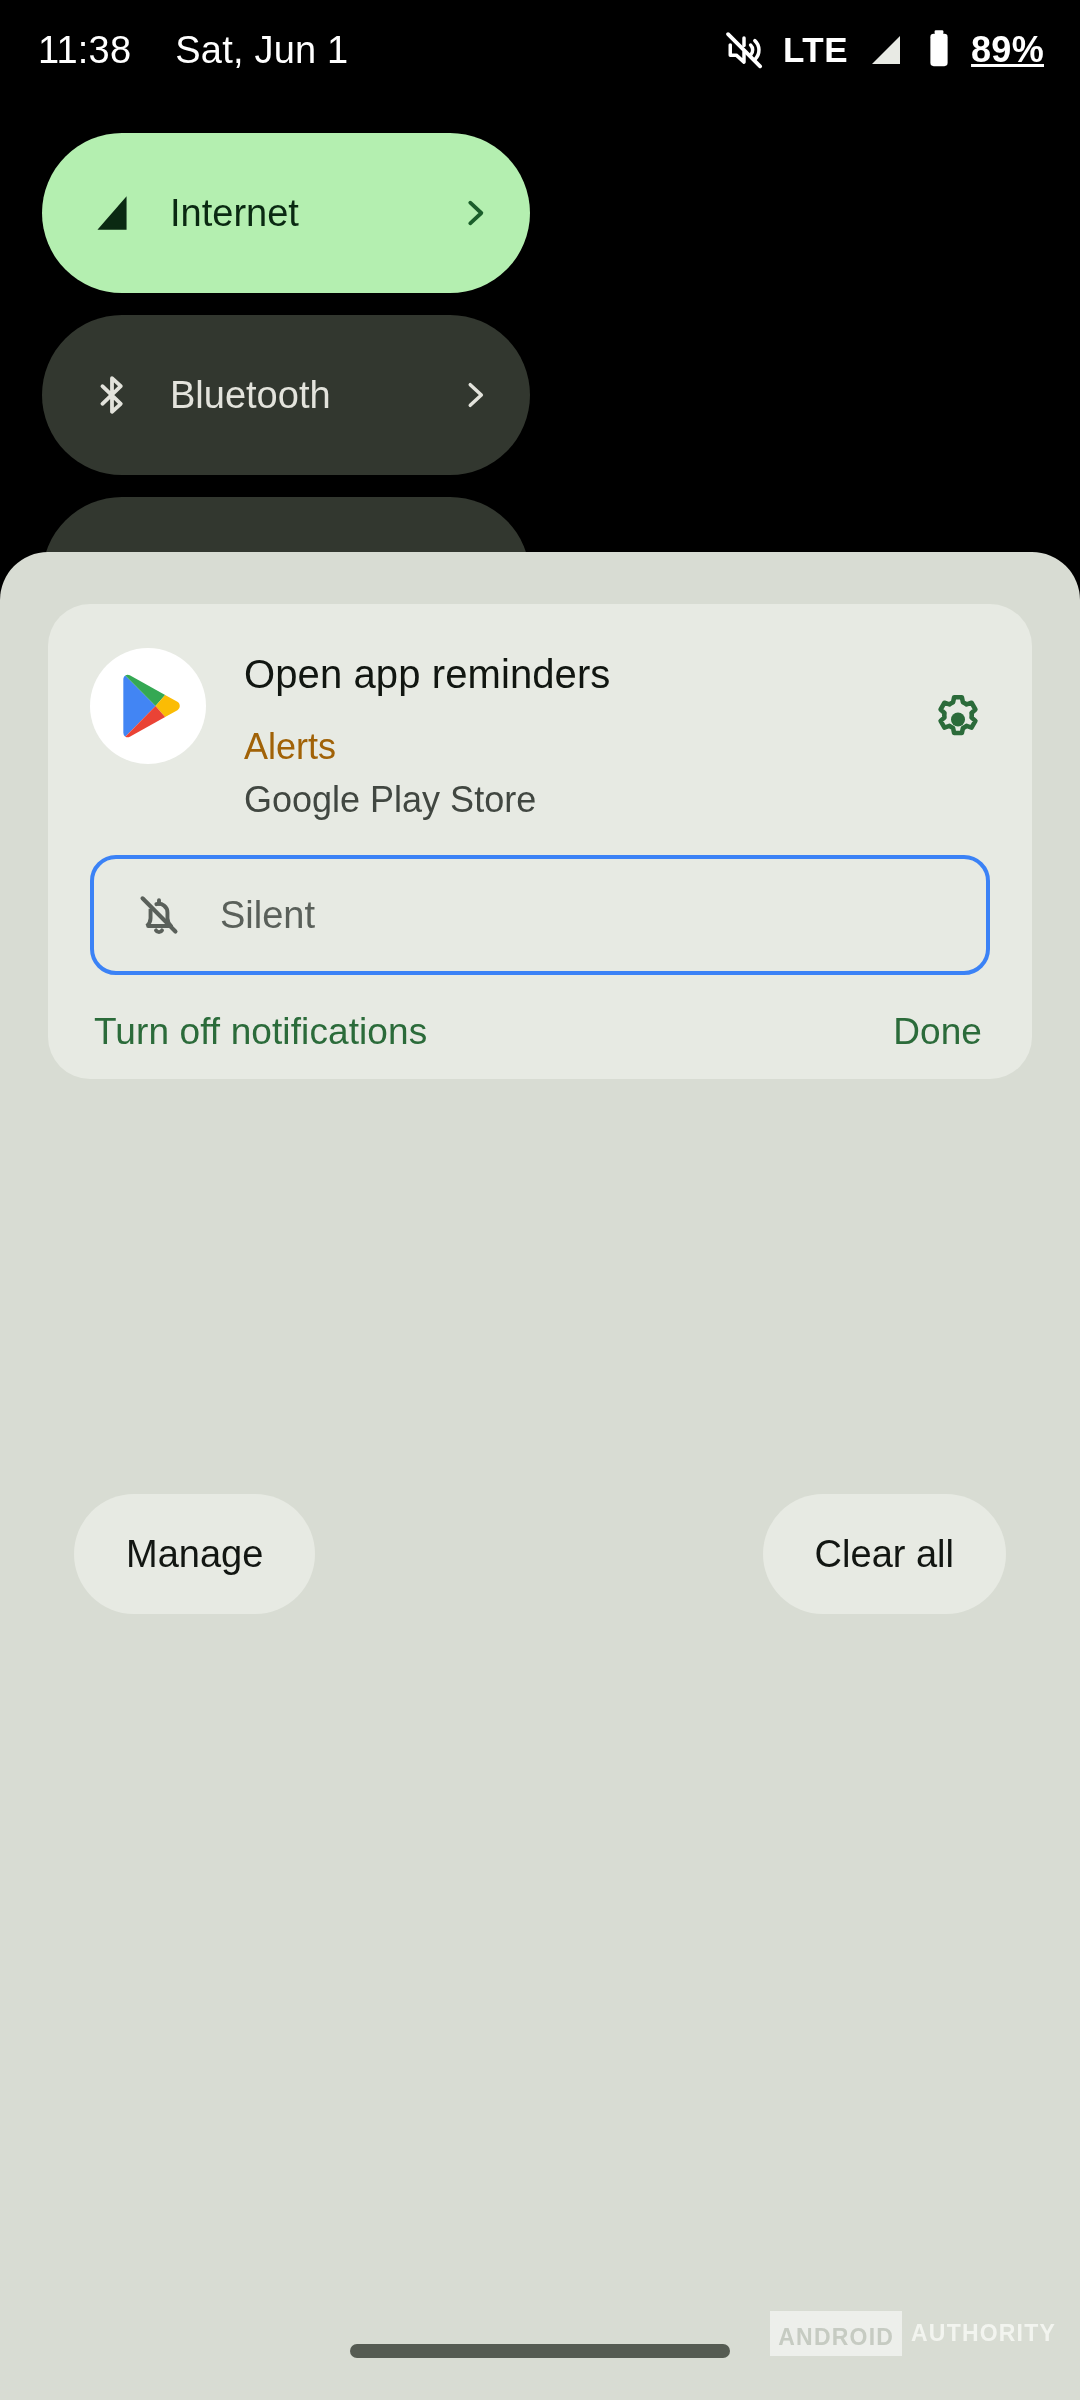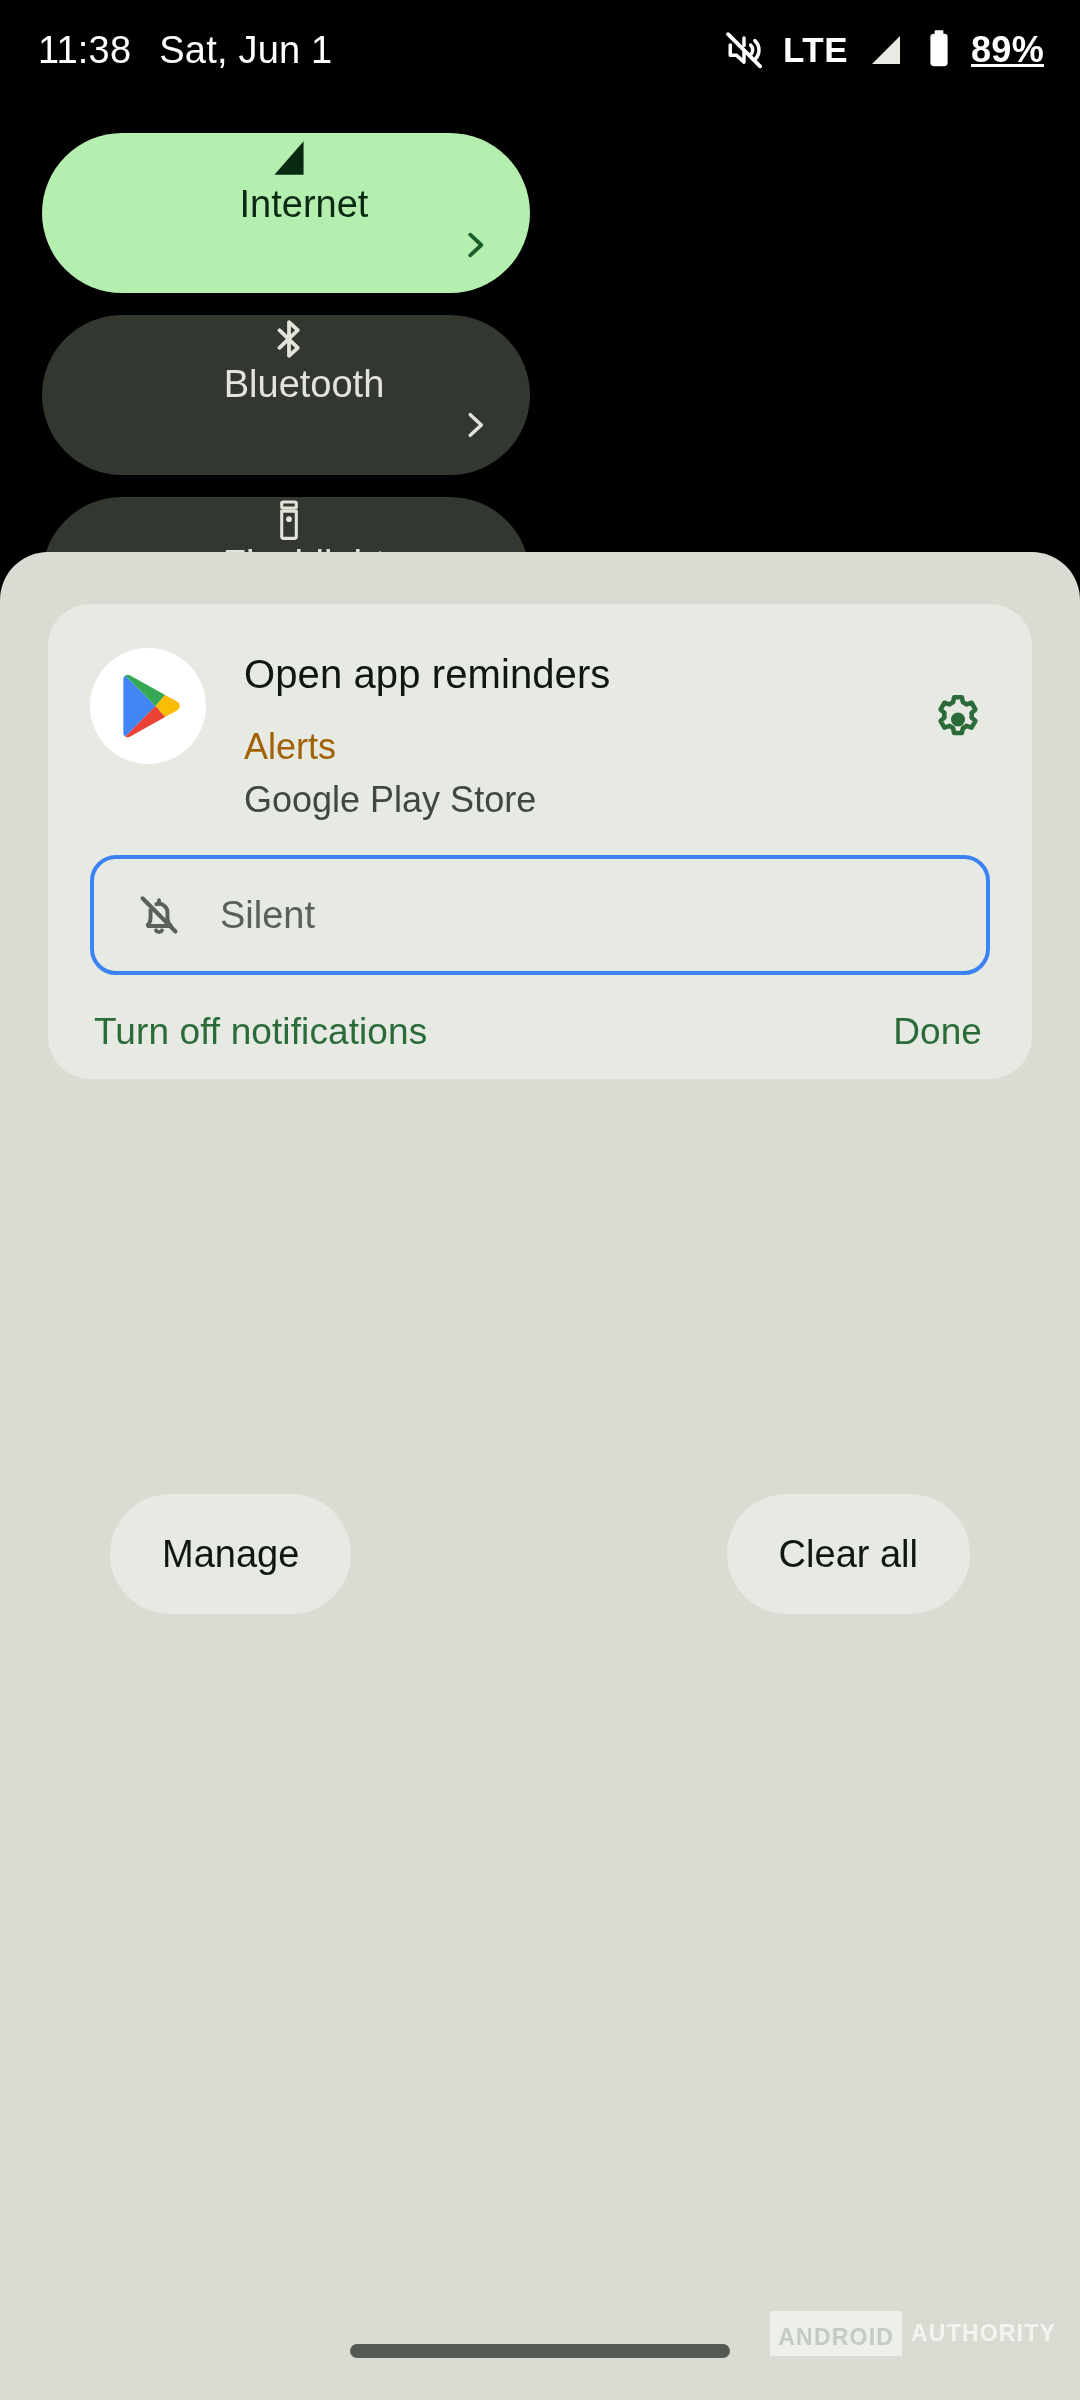--- a/index.html
+++ b/index.html
@@ -17,21 +17,21 @@
   }
 
   
   .statusbar {
     position:absolute; top:0; left:0;
     width:1080px; height:100px;
     display:flex; align-items:center;
     padding:0 36px 0 38px;
     color:#fff;
   }
-  .sb-left { display:flex; align-items:center; gap:28px; }
+  .sb-left { display:flex; align-items:center; gap:44px; }
   .sb-time { font-size:38px; letter-spacing:0.2px; }
   .sb-date { font-size:38px; letter-spacing:0.2px; }
   .sb-right {
     margin-left:auto;
     display:flex; align-items:center; gap:17px;
   }
   .sb-lte { font-size:35px; font-weight:bold; letter-spacing:0.5px; }
   .sb-batt-pct { font-size:36px; font-weight:bold; letter-spacing:0.3px;text-decoration:underline; }
   .icon-svg { display:block; }
 
@@ -42,21 +42,20 @@
     padding:0 42px;
     display:flex; flex-wrap:wrap;
     gap:22px 24px;
   }
   .tile {
     width:488px; height:160px;
     border-radius:80px;
     display:flex; align-items:center;
     padding:0 36px 0 42px;
     background:#32372F;
-    flex-direction:column;
   }
   .tile.active { background:#B4EFB0; }
   .tile-icon { width:56px; display:flex; align-items:center; justify-content:center; flex:0 0 auto; }
   .tile-label {
     font-size:38px; color:#E3E3DC;
     margin-left:30px;
     white-space:nowrap;
   }
   .tile.active .tile-label { color:#0A2912; }
   .tile-chevron { margin-left:auto; display:flex; align-items:center; }
@@ -136,21 +135,21 @@
   }
   .link-action {
     font-size:37px; color:#2B6B3A; letter-spacing:0.1px;
   }
 
   
   .shade-buttons {
     position:absolute; top:942px; left:0;
     width:1080px;
     display:flex; justify-content:space-between;
-    padding:0 110px;
+    padding:0 74px;
   }
   .pill-btn {
     background:#E7EAE3;
     border-radius:60px;
     height:120px;
     padding:0 52px;
     display:flex; align-items:center; justify-content:center;
     font-size:38px; color:#121612;
   }
 

